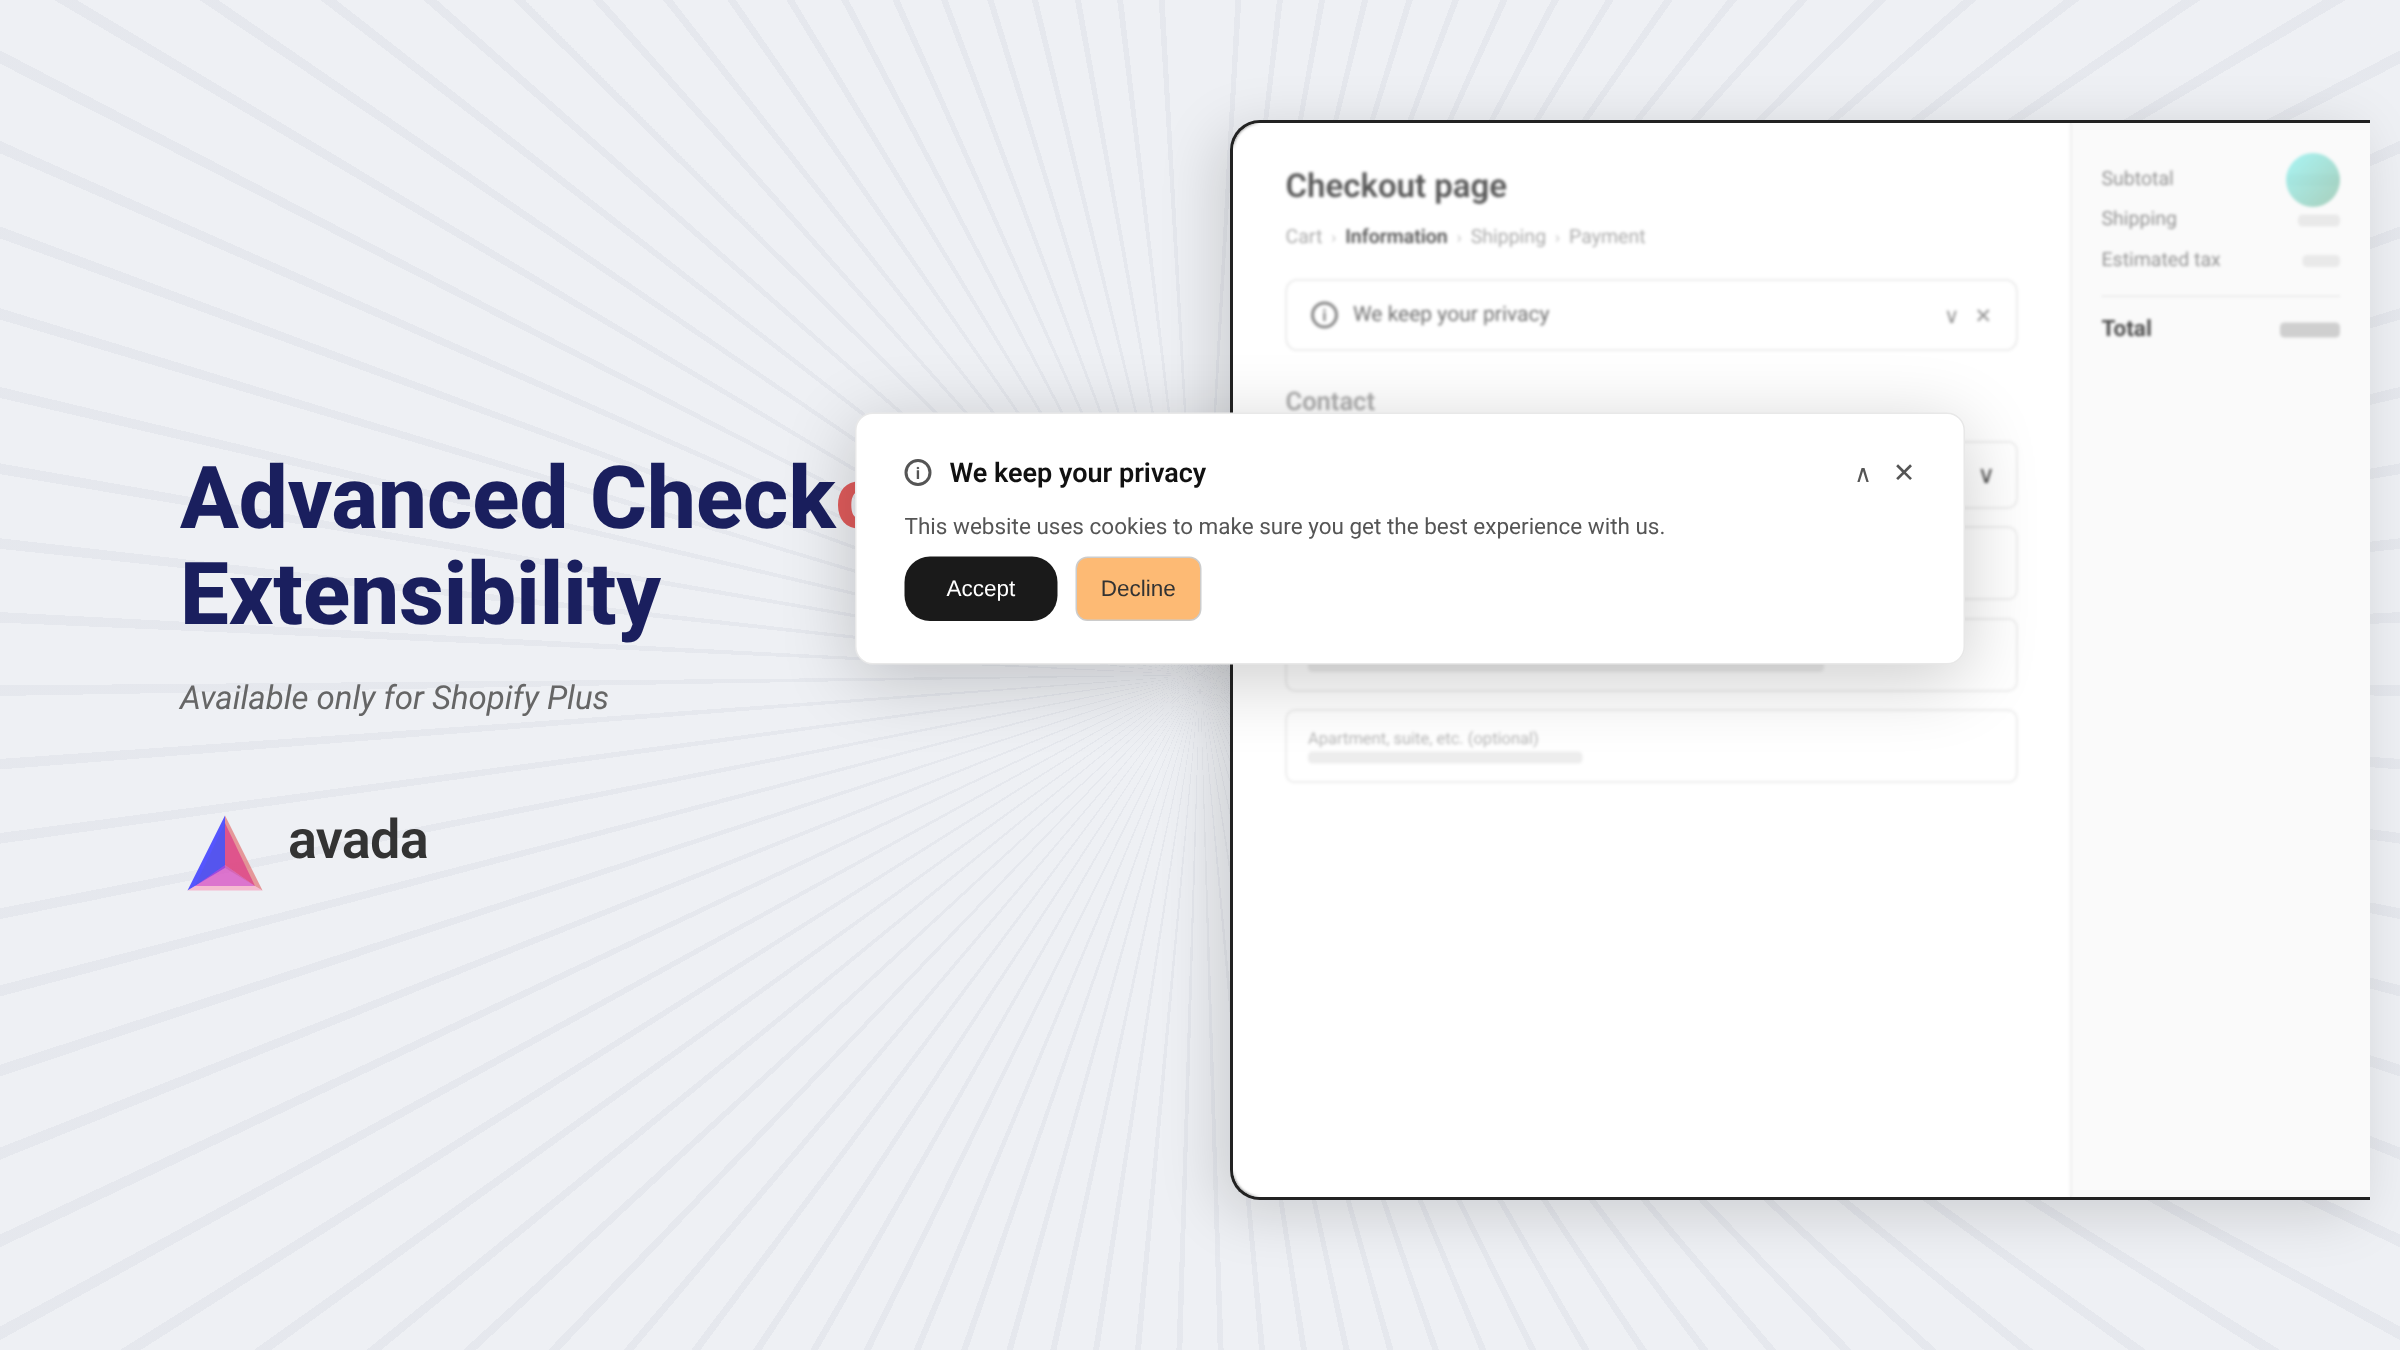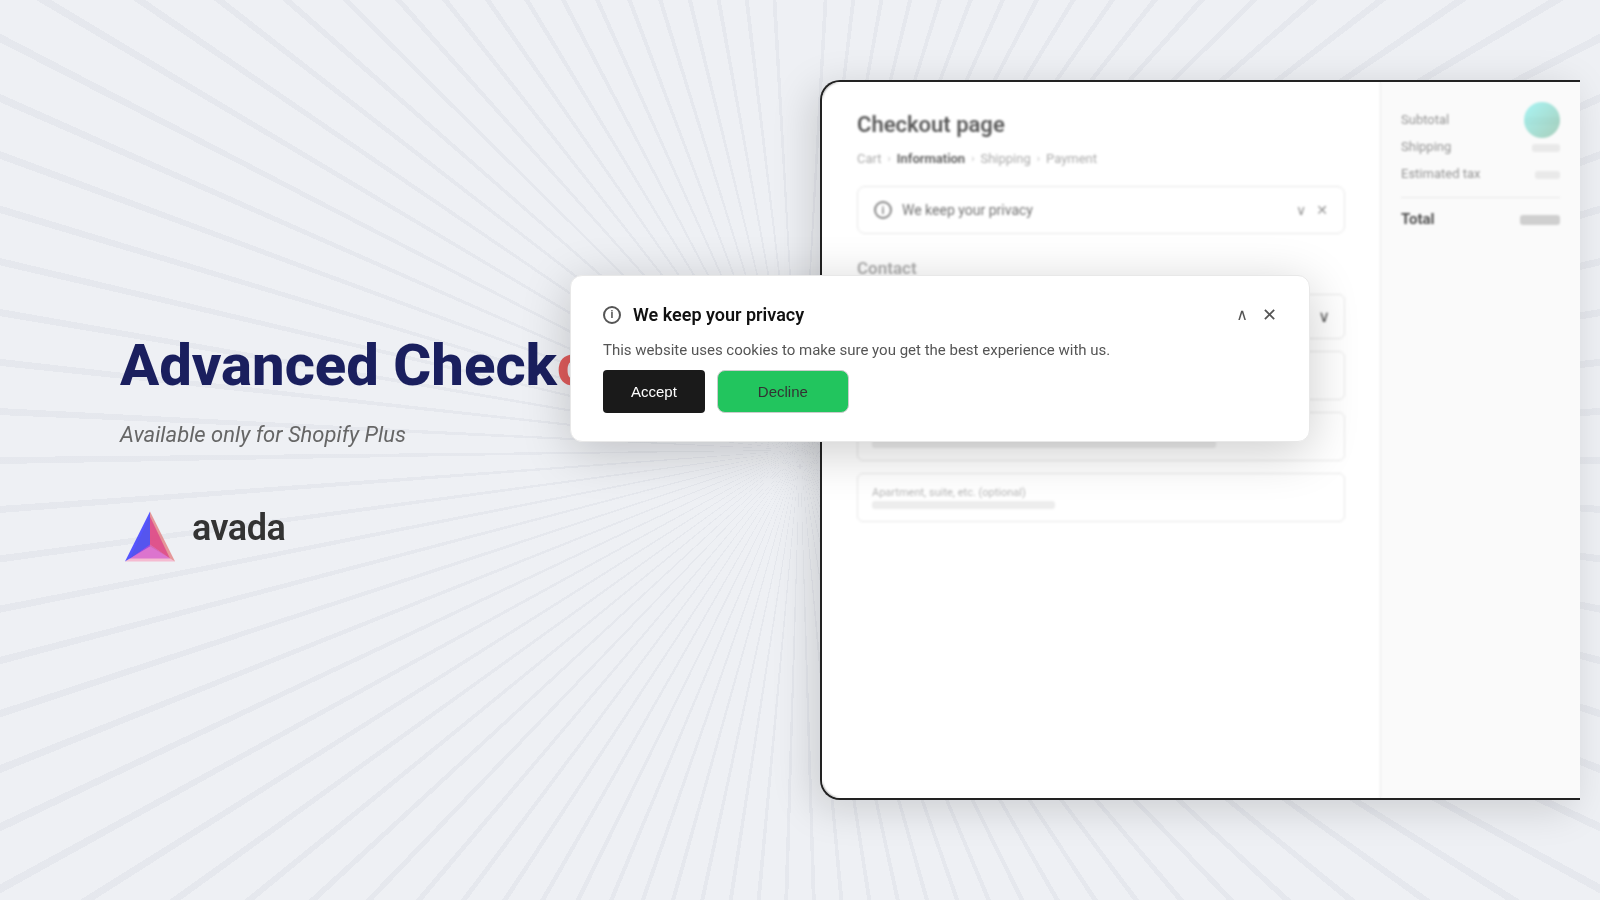--- a/index.html
+++ b/index.html
@@ -385,31 +385,31 @@
     .modal-buttons {
       display: flex;
       gap: 12px;
     }
 
     .btn-accept {
       background: #1a1a1a;
       color: white;
       border: none;
       padding: 12px 28px;
-      border-radius: 4px;
+      border-radius: 17px;
       font-size: 15px;
       font-weight: 500;
       cursor: pointer;
     }
 
     .btn-decline {
-      background: #22c55e;
+      background: #fdba74;
       color: #333;
       border: 1.5px solid #ccc;
-      padding: 12px 40px;
+      padding: 12px 16px;
       border-radius: 8px;
       font-size: 15px;
       font-weight: 500;
       cursor: pointer;
     }
 
     
     .modal-overlay {
       position: absolute;
       inset: 0;
@@ -431,20 +431,21 @@
 </head>
 <body>
 
 <div class="bg"></div>
 
 <div class="left-content">
   <h1 class="hero-title">
     <span class="line1">
       <span class="word-advanced">Advanced Check</span><span class="word-out">out</span>
     </span>
+    <span class="word-extensibility">Extensibility</span>
   </h1>
   <p class="hero-subtitle">Available only for Shopify Plus</p>
 
   <div class="avada-logo">
     <svg class="avada-triangle" viewBox="0 0 60 60" xmlns="http://www.w3.org/2000/svg">
 
       <polygon points="30,5 5,55 55,55" fill="none"></polygon>
       <polygon points="30,5 5,55 30,40" fill="#3a3aff" opacity="0.85"></polygon>
       <polygon points="30,5 55,55 30,40" fill="#e05c5c" opacity="0.6"></polygon>
       <polygon points="5,55 55,55 30,40" fill="#ff6b9d" opacity="0.4"></polygon>

